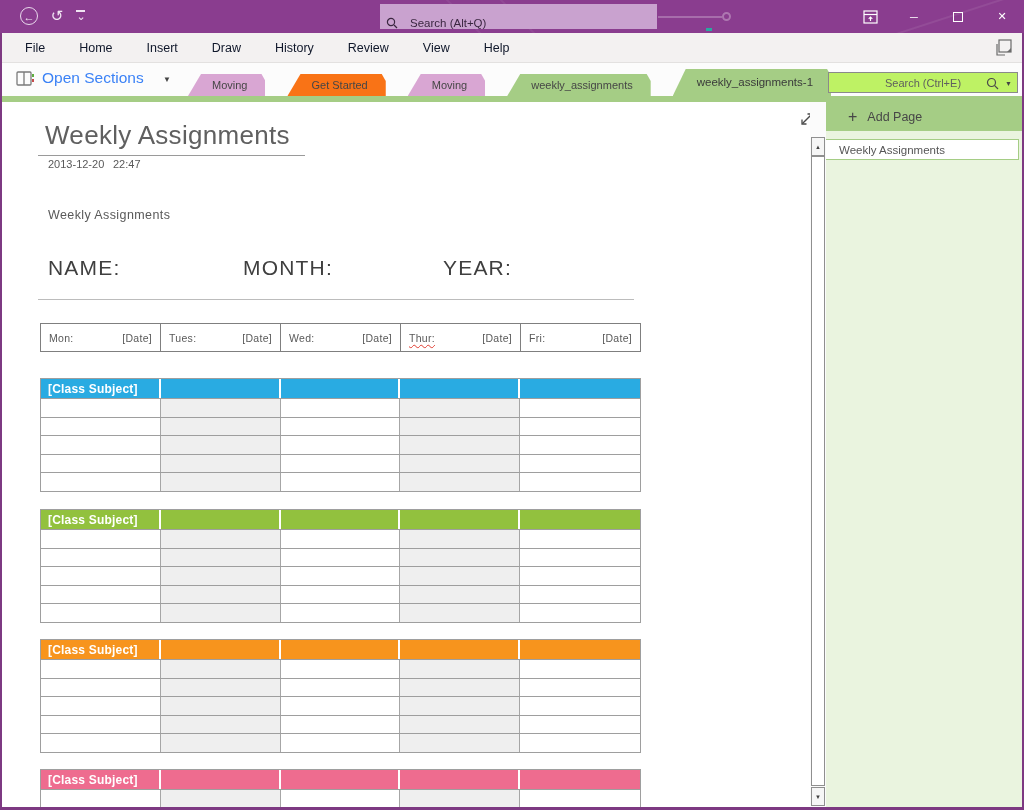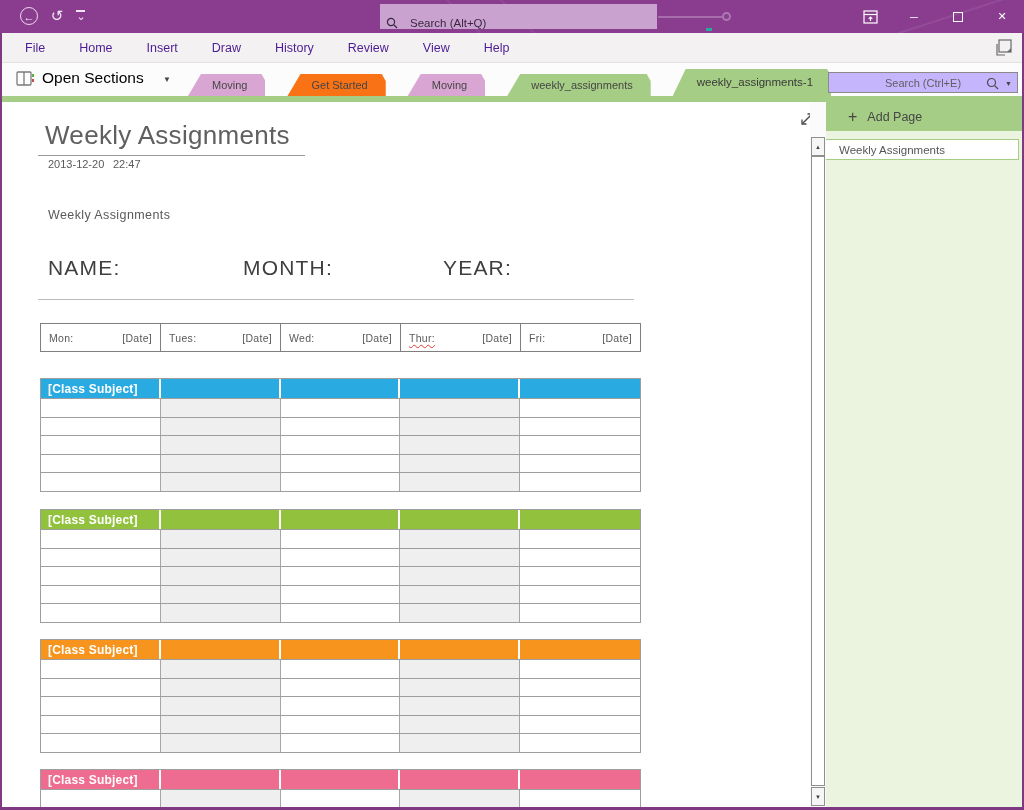--- a/index.html
+++ b/index.html
@@ -22,32 +22,32 @@
   .tb-search { position:absolute; left:380px; top:4px; width:277px; height:25px; background:var(--tsearch,#c9a2cf); display:flex; align-items:flex-end; padding-left:6px; cursor:text; }
   .tb-search svg { margin-right:12px; }
   .tb-search span { color:#3b2741; font-size:11.5px; }
   .wctrls { position:absolute; right:0; top:0; height:33px; display:flex; align-items:center; }
   .wbtn { width:44px; height:33px; color:#fff; font-size:11px; display:flex; align-items:center; justify-content:center; cursor:default; }
   .wbtn.ribbon svg { display:block; }
   .max-box { width:10px; height:10px; border:1px solid #fff; display:inline-block; }
 
   
   .menubar { position:absolute; left:0; top:33px; width:1024px; height:30px; background:#f3f1f1; border-bottom:1px solid #e3e1e0; display:flex; align-items:center; padding-left:8px; }
-  .menu-item { padding:0 17px; font-size:12.5px; color:#4c1d95; height:30px; line-height:30px; cursor:default; }
+  .menu-item { padding:0 17px; font-size:12.5px; color:#0f172a; height:30px; line-height:30px; cursor:default; }
   .menu-corner { position:absolute; right:10px; top:5px; width:20px; height:20px; }
 
   
   .tabbar { position:absolute; left:0; top:63px; width:1024px; height:33px; background:#fcfcfc; }
   .nb-icon { position:absolute; left:16px; top:8px; }
-  .open-sections { position:absolute; left:42px; top:6px; font-size:15.5px; color:#000000; cursor:default; }
+  .open-sections { position:absolute; left:42px; top:6px; font-size:15.5px; color:#3b82f6; cursor:default; }
   .os-caret { position:absolute; left:163px; top:12px; font-size:8px; color:#444; }
   .tabs { position:absolute; left:188px; bottom:0; display:flex; align-items:flex-end; gap:22px; }
   .tab { height:22px; line-height:22px; padding:0 18px 0 24px; font-size:11px; color:#464646; white-space:nowrap; clip-path:polygon(13px 0, calc(100% - 4px) 0, 100% 7px, 100% 100%, 0 100%); cursor:default; }
   .tab.active { height:27px; line-height:27px; font-size:11.5px; color:#3a3a3a; }
-  .sec-search { position:absolute; right:6px; top:9px; width:190px; height:21px; background:#c4b5fd; border:1px solid #8a8a8a; display:flex; align-items:center; justify-content:center; cursor:text; }
+  .sec-search { position:absolute; right:6px; top:9px; width:190px; height:21px; background:#bef264; border:1px solid #8a8a8a; display:flex; align-items:center; justify-content:center; cursor:text; }
   .sec-search span.ph { font-size:11px; color:#5f5f5f; }
   .sec-search .mag { position:absolute; right:18px; top:3px; }
   .sec-search .caret { position:absolute; right:5px; top:7px; font-size:7px; color:#444; }
 
   .greenstrip { position:absolute; left:0; top:96px; width:1024px; height:6px; background:var(--accent,#a5cd85); }
 
   
   .content { position:absolute; left:2px; top:102px; width:808px; height:705px; background:#fff; overflow:hidden; }
   .expand-icon { position:absolute; left:796px; top:8px; width:18px; height:18px; cursor:pointer; }
   .page-title { position:absolute; left:43px; top:18px; font-size:26px; font-weight:300; color:#606060; letter-spacing:.3px; }

